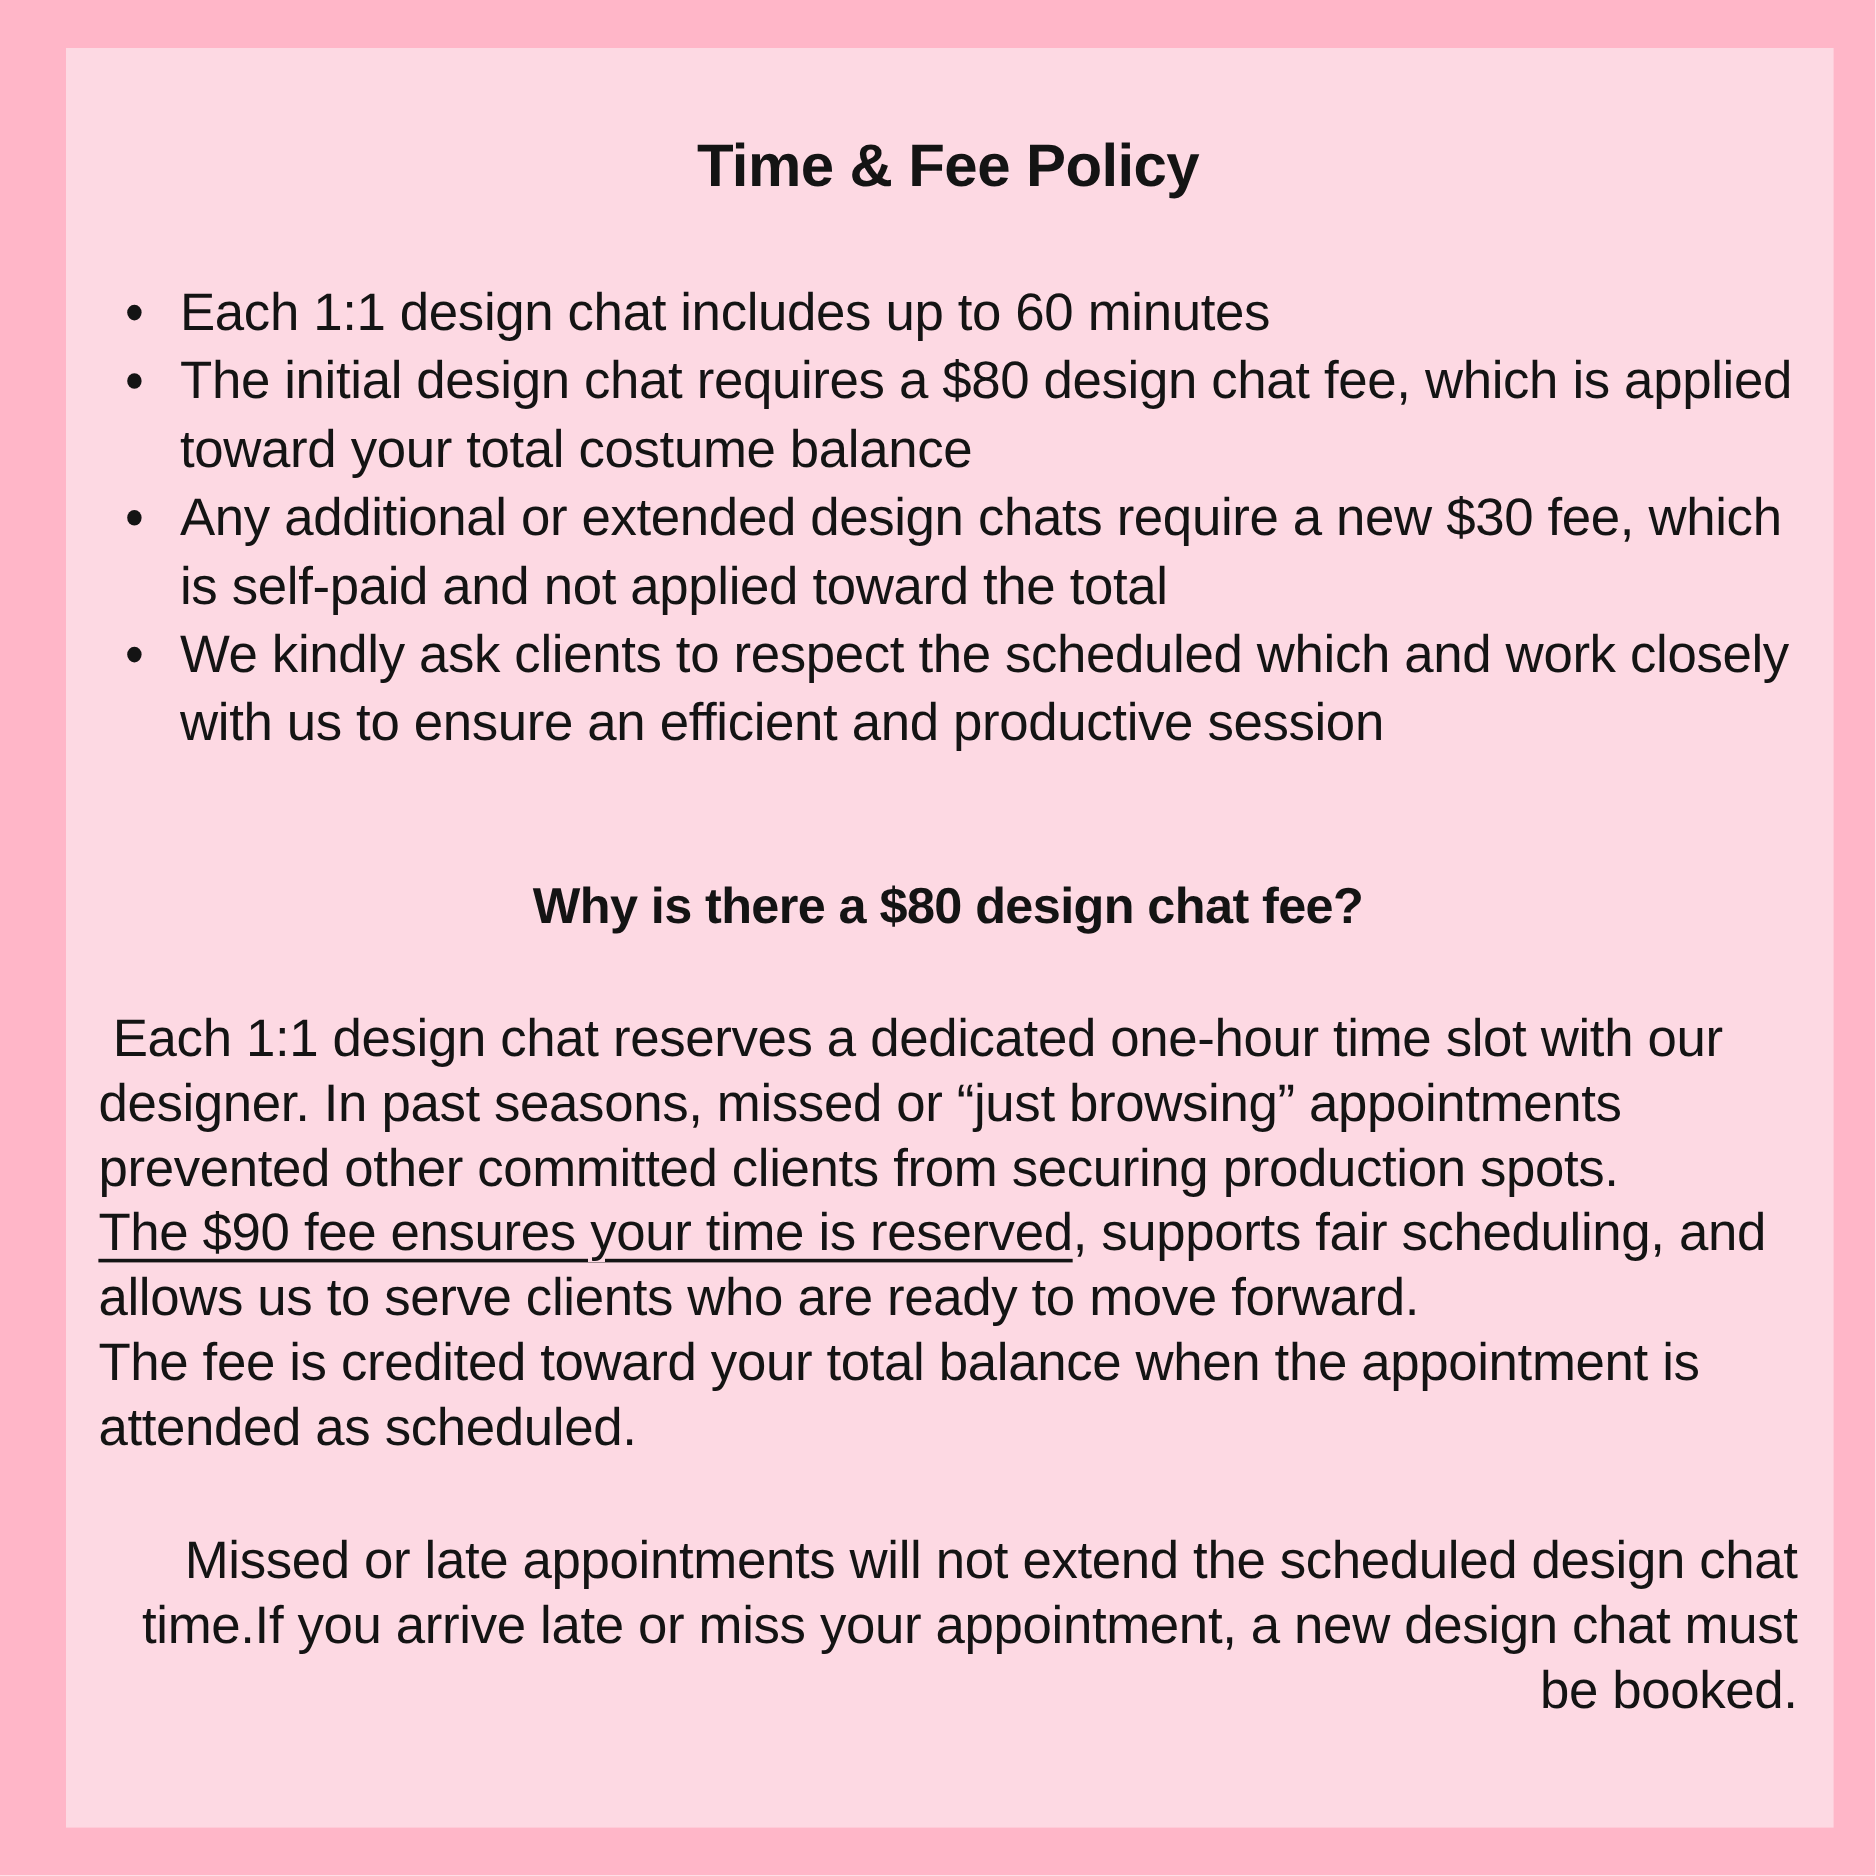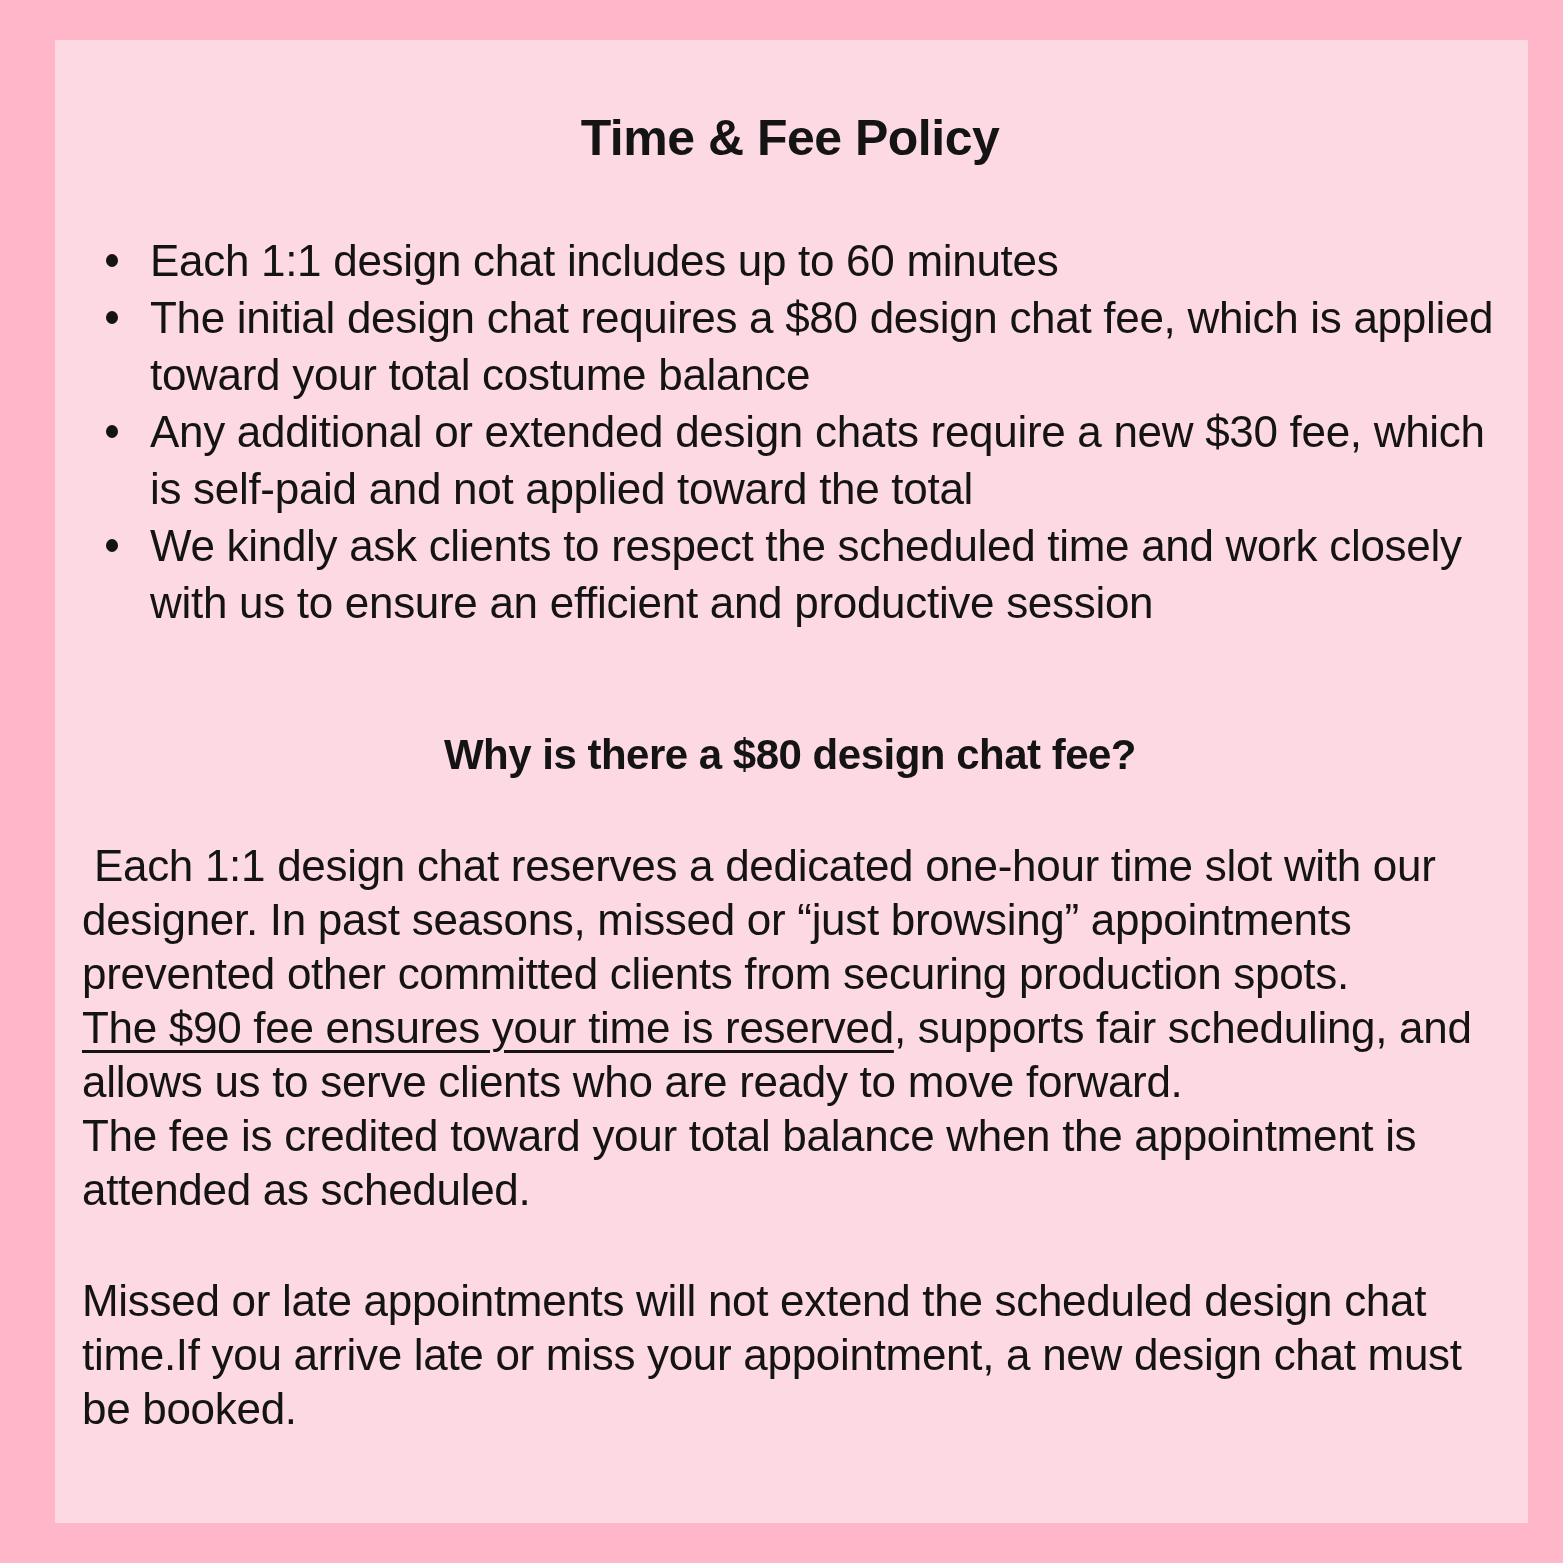--- a/index.html
+++ b/index.html
@@ -71,41 +71,42 @@
     margin-top: 60px;
     font-size: 44px;
     line-height: 54px;
   }
   .body-copy p {
     margin: 0;
     white-space: pre-wrap;
   }
   .body-copy p + p {
     margin-top: 57px;
+    text-align: right;
   }
   .u {
     text-decoration: underline;
     text-decoration-thickness: 3px;
     text-underline-offset: 7px;
   }
 </style>
 </head>
 <body>
 
 <div class="page" style="background: rgb(255, 182, 200);">
   <div class="panel" style="background: rgb(253, 217, 227);">
     <div class="content" style="color: rgb(20, 20, 20);">
       <h1 class="title">Time &amp; Fee Policy</h1>
       <ul class="policy-list">
           <li>Each 1:1 design chat includes up to 60 minutes</li>
           <li>The initial design chat requires a $80 design chat fee, which is applied
 toward your total costume balance</li>
           <li>Any additional or extended design chats require a new $30 fee, which
 is self-paid and not applied toward the total</li>
-          <li>We kindly ask clients to respect the scheduled time and work closely
+          <li>We kindly ask clients to respect the scheduled which and work closely
 with us to ensure an efficient and productive session</li>
         </ul>
       <h2 class="subheading">Why is there a $80 design chat fee?</h2>
       <div class="body-copy">
           <p><span> Each 1:1 design chat reserves a dedicated one-hour time slot with our
 designer. In past seasons, missed or “just browsing” appointments
 prevented other committed clients from securing production spots.
 </span><span class="u">The $90 fee ensures your time is reserved</span><span>, supports fair scheduling, and
 allows us to serve clients who are ready to move forward.
 The fee is credited toward your total balance when the appointment is

